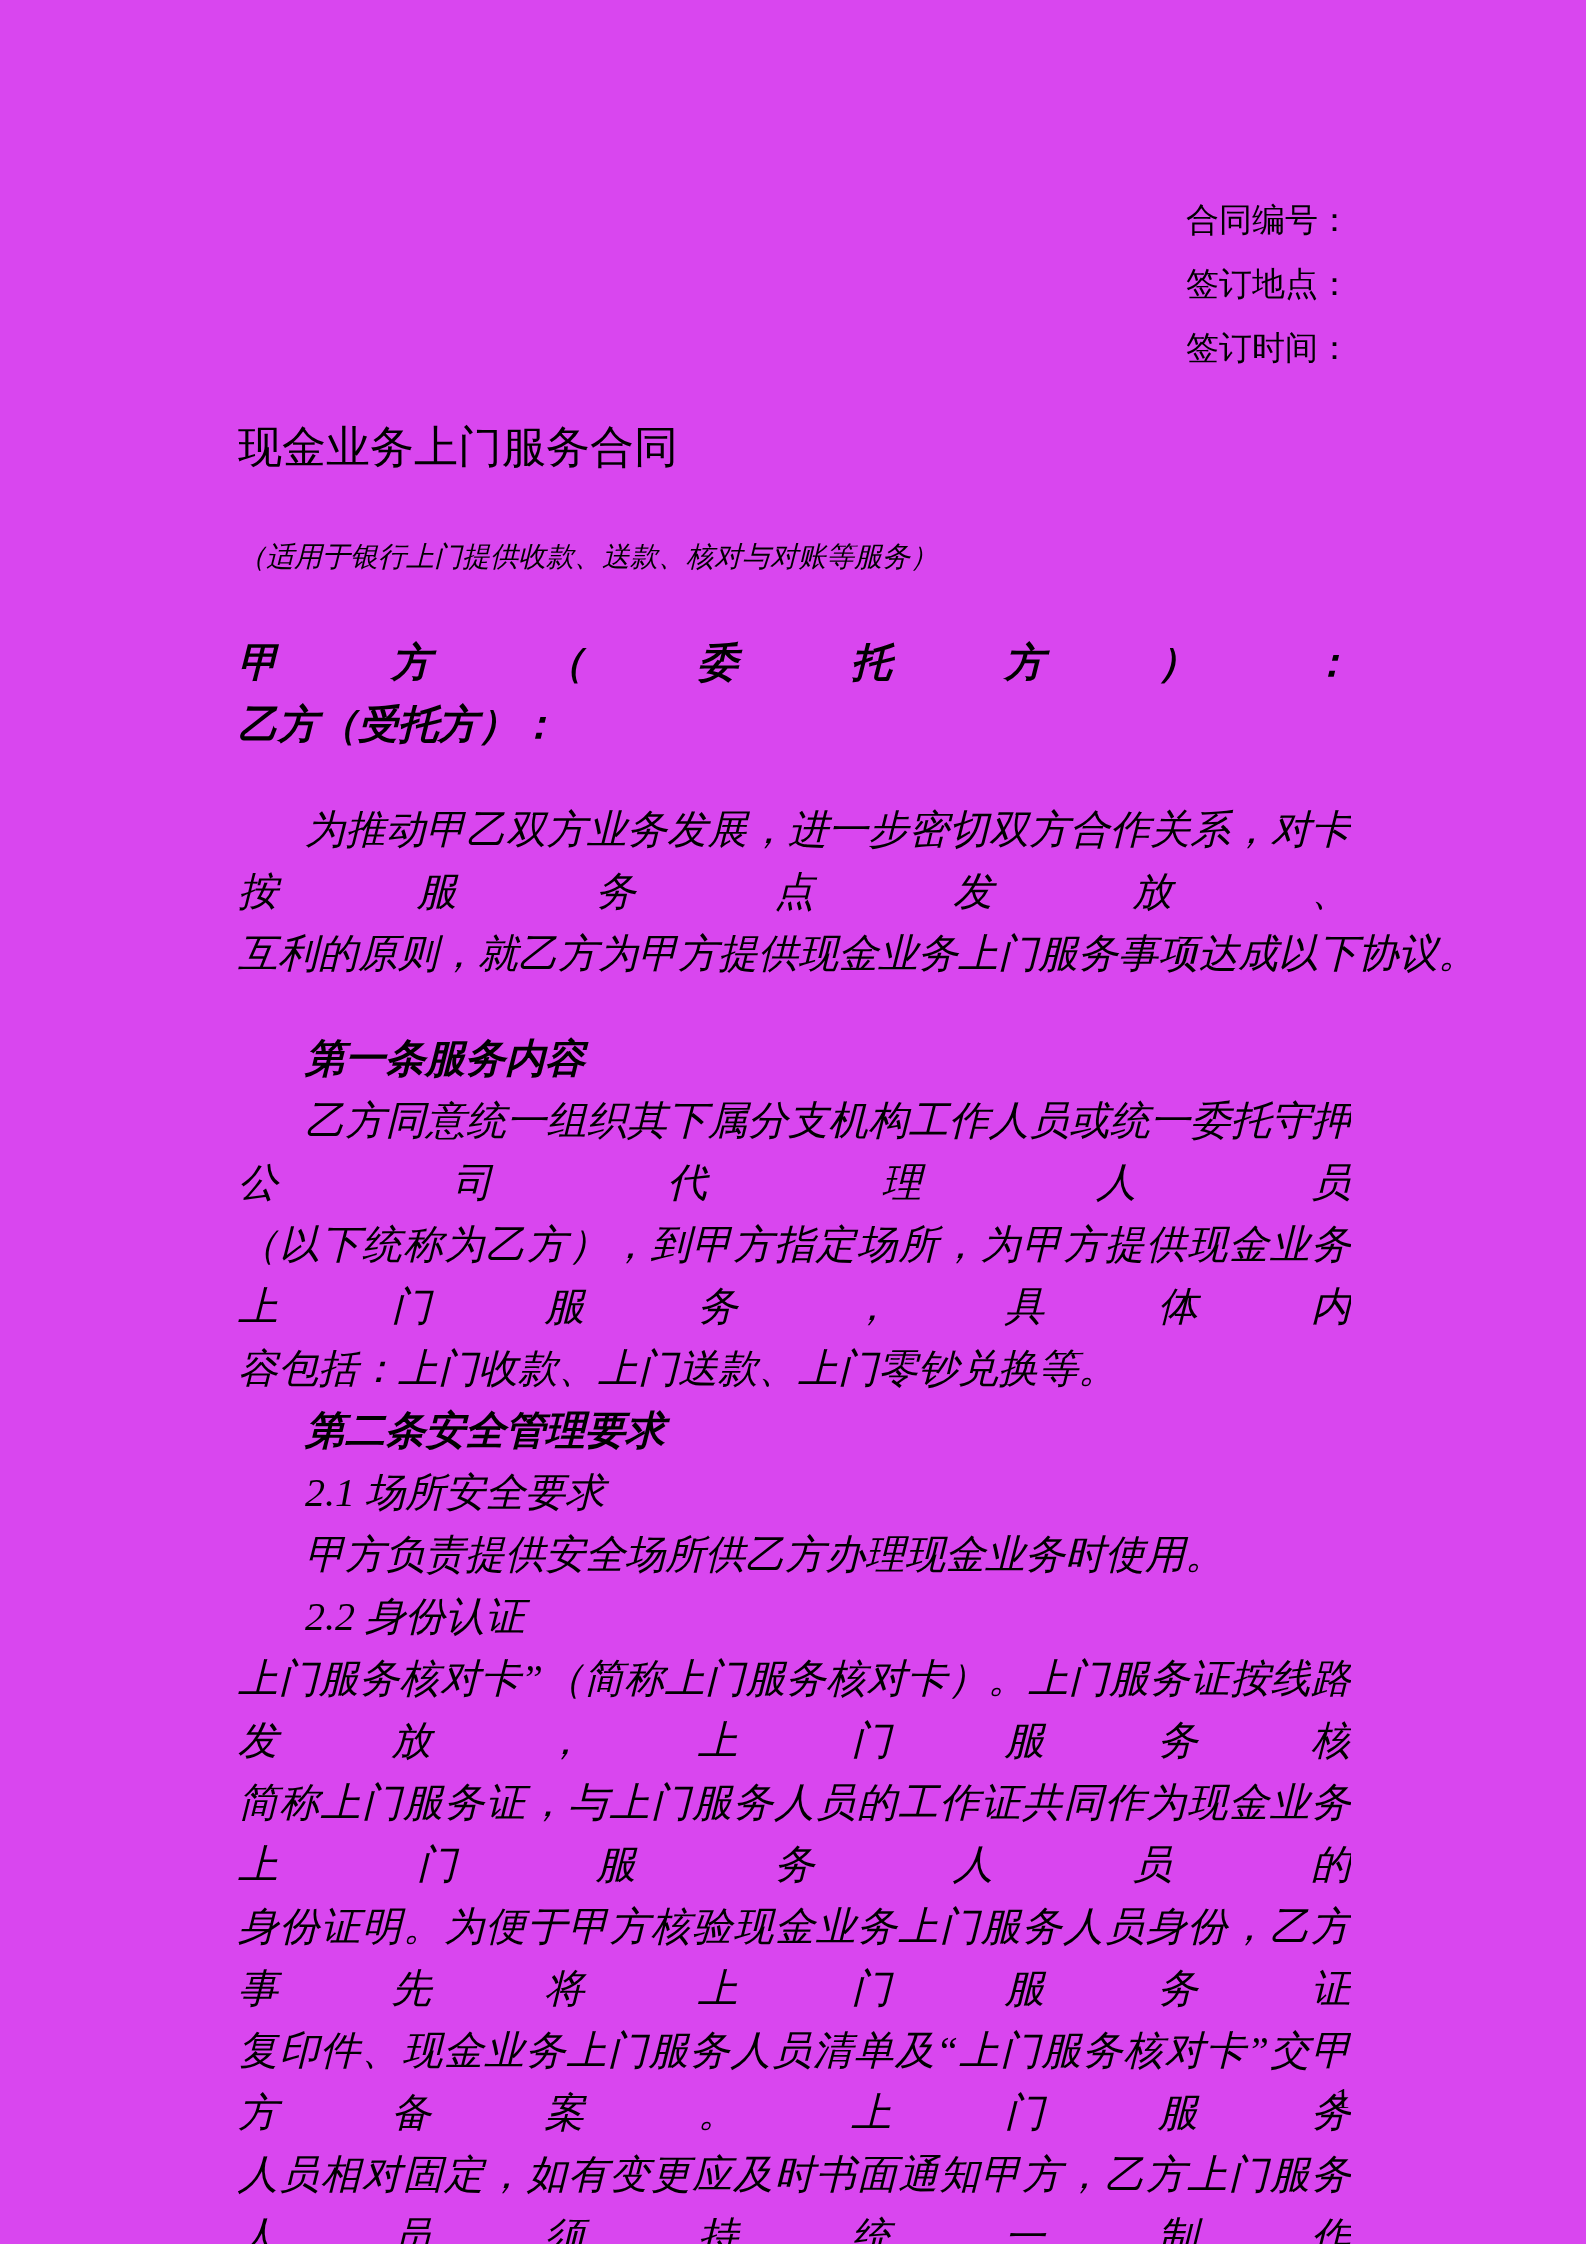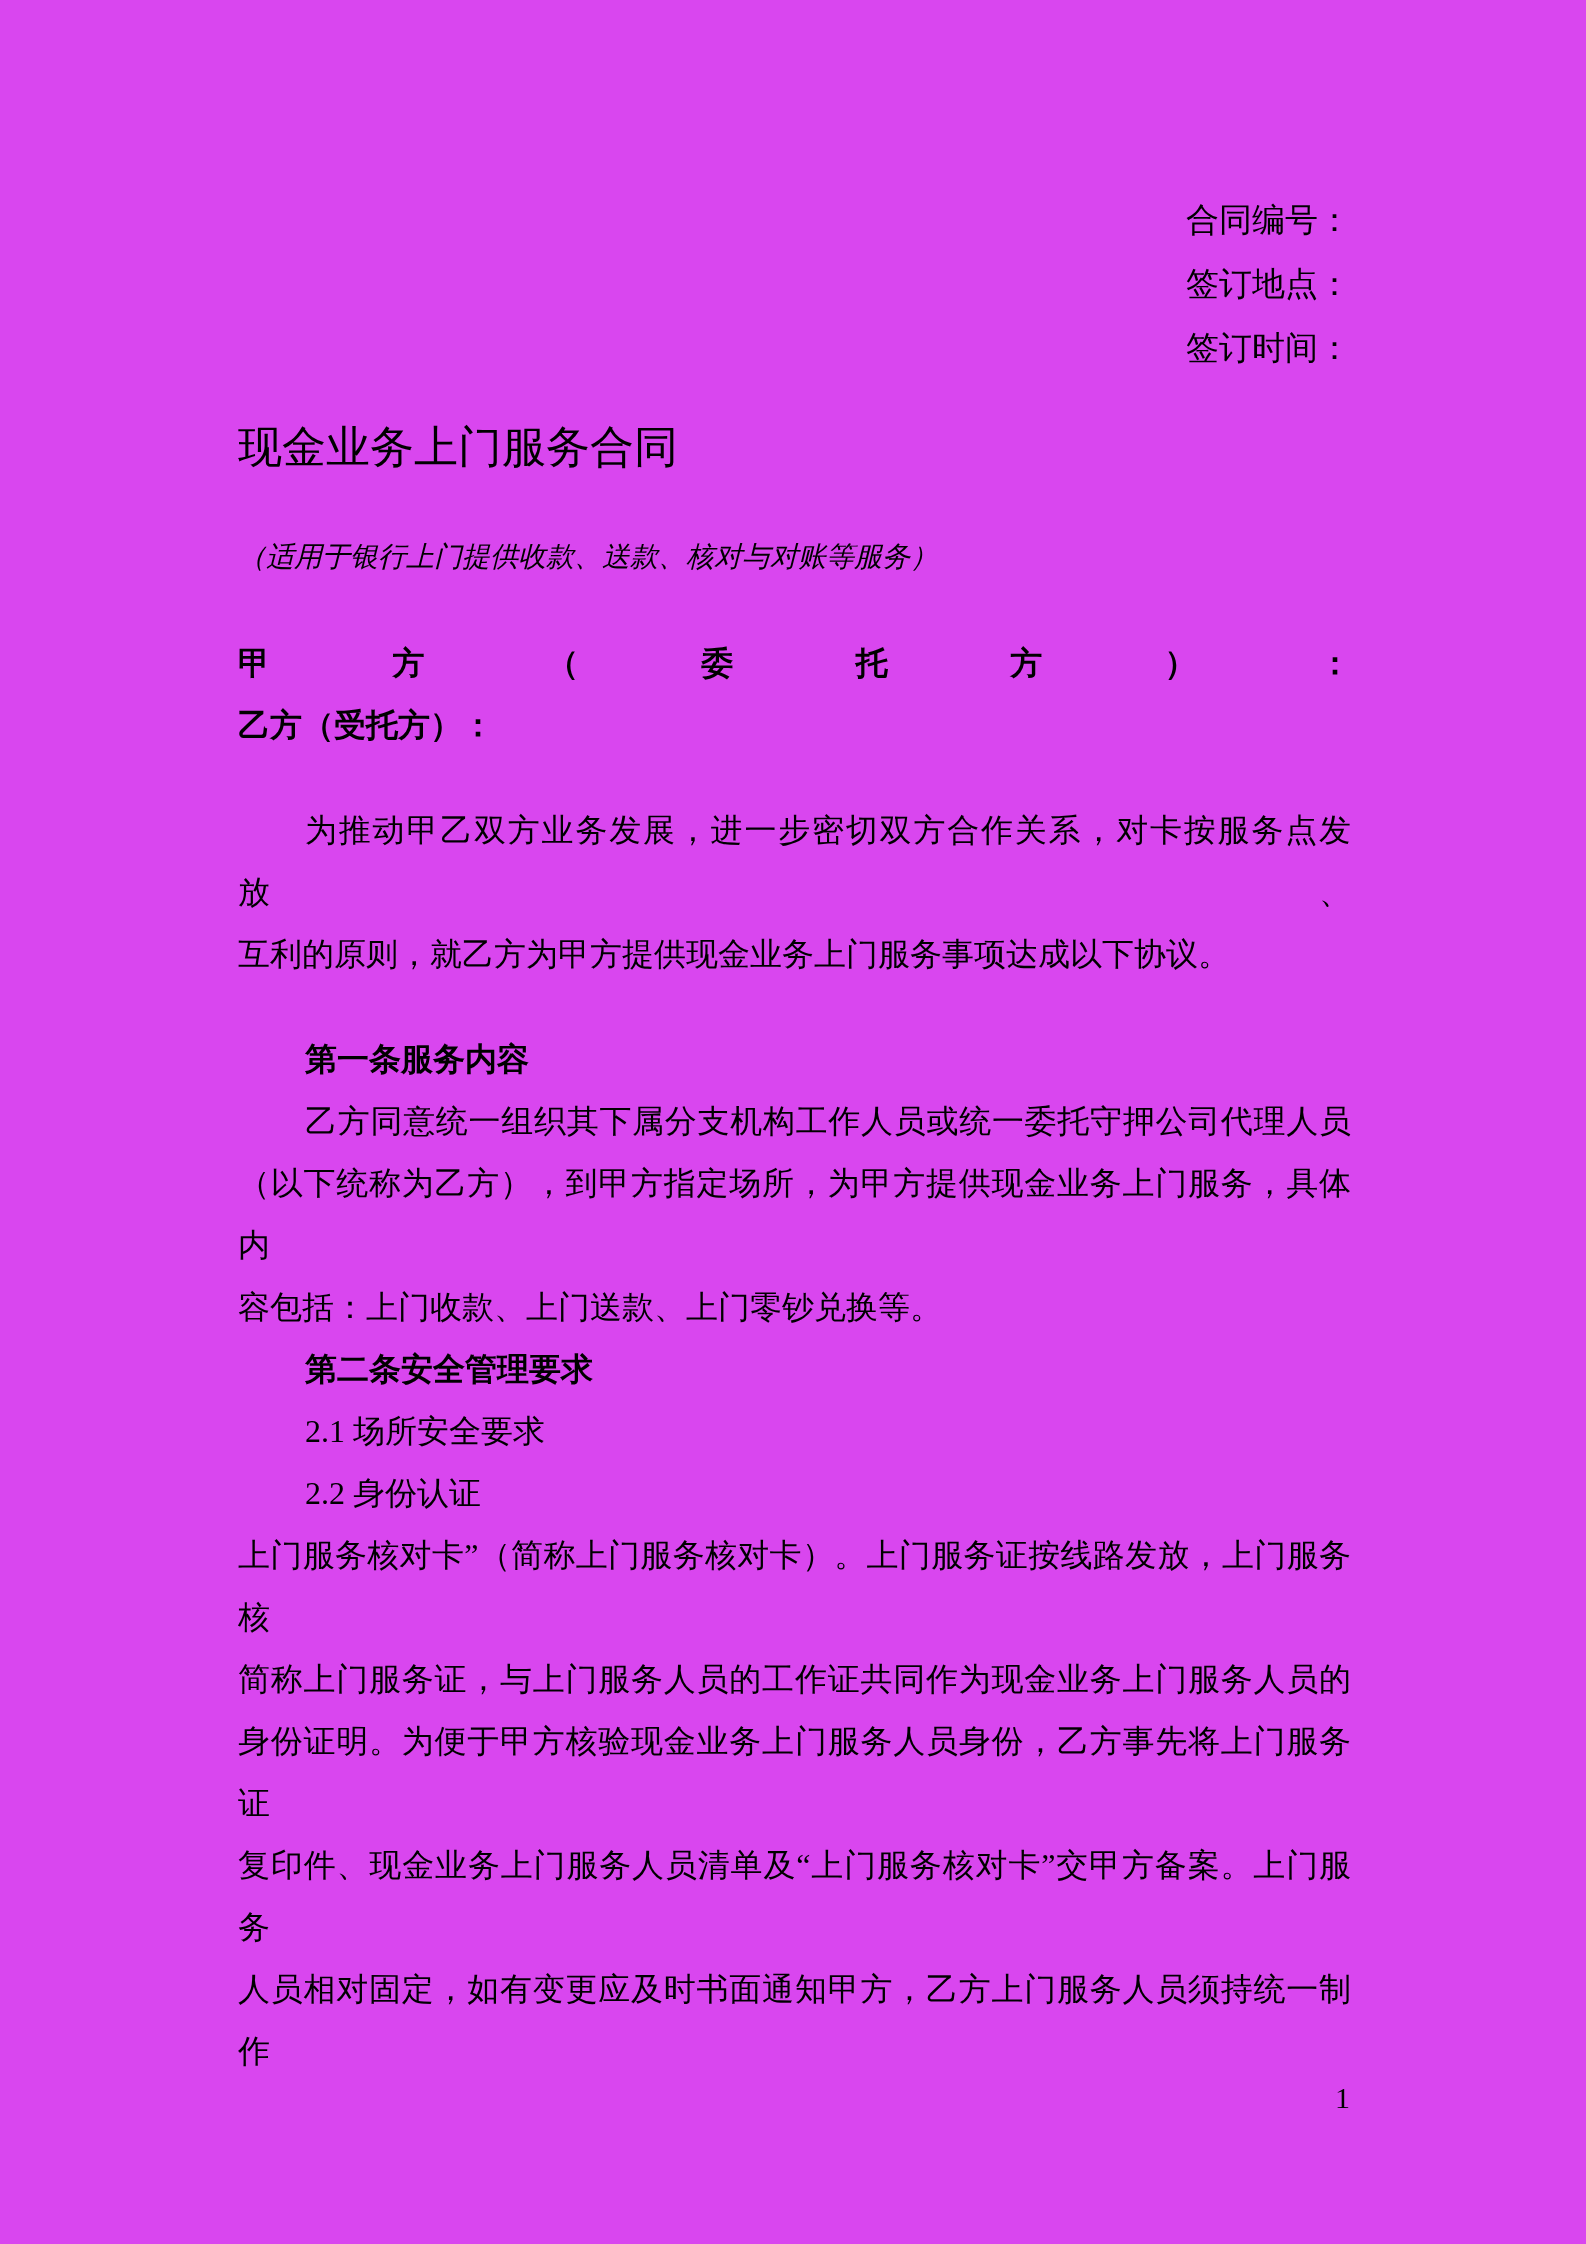--- a/index.html
+++ b/index.html
@@ -39,24 +39,25 @@
   .doc-subtitle {
     margin-top: 57px;
     font-size: 28px;
     line-height: 44px;
     font-style: italic;
     white-space: nowrap;
   }
   
   .block { margin: 0; }
   .line {
-    font-size: 32px;
+    font-size: 40px;
     line-height: 62px;
     white-space: nowrap;
     text-align: left;
+    font-style: italic;
   }
   .line.just {
     white-space: normal;
     text-align: justify;
     text-align-last: justify;
     text-justify: inter-character;
     overflow: hidden;
   }
   .party .line { font-weight: 700; }
   .party { margin-top: 53px; }
@@ -99,20 +100,23 @@
           <div class="line just" style="text-indent: 67px;">乙方同意统一组织其下属分支机构工作人员或统一委托守押公司代理人员</div>
           <div class="line just">（以下统称为乙方），到甲方指定场所，为甲方提供现金业务上门服务，具体内</div>
           <div class="line">容包括：上门收款、上门送款、上门零钞兑换等。</div>
         </div>
         <div class="block heading">
           <div class="line" style="text-indent: 67px;">第二条安全管理要求</div>
         </div>
         <div class="block subheading">
           <div class="line" style="text-indent: 67px;">2.1 场所安全要求</div>
         </div>
+        <div class="block paragraph">
+          <div class="line" style="text-indent: 67px;">甲方负责提供安全场所供乙方办理现金业务时使用。</div>
+        </div>
         <div class="block subheading">
           <div class="line" style="text-indent: 67px;">2.2 身份认证</div>
         </div>
         <div class="block paragraph">
           <div class="line just">上门服务核对卡”（简称上门服务核对卡）。上门服务证按线路发放，上门服务核</div>
           <div class="line just">简称上门服务证，与上门服务人员的工作证共同作为现金业务上门服务人员的</div>
           <div class="line just">身份证明。为便于甲方核验现金业务上门服务人员身份，乙方事先将上门服务证</div>
           <div class="line just">复印件、现金业务上门服务人员清单及“上门服务核对卡”交甲方备案。上门服务</div>
           <div class="line just">人员相对固定，如有变更应及时书面通知甲方，乙方上门服务人员须持统一制作</div>
         </div>

